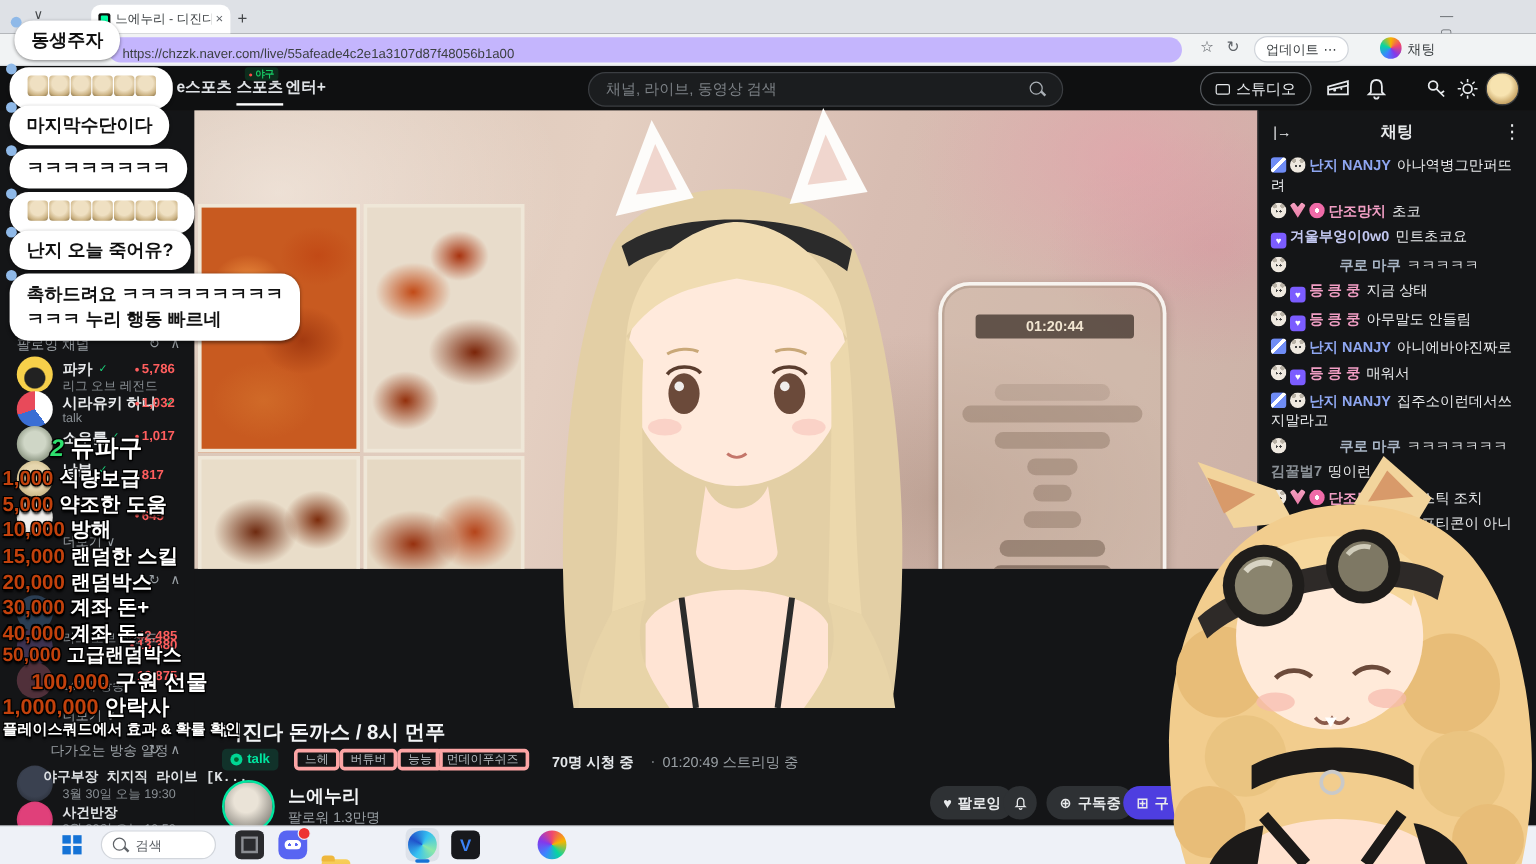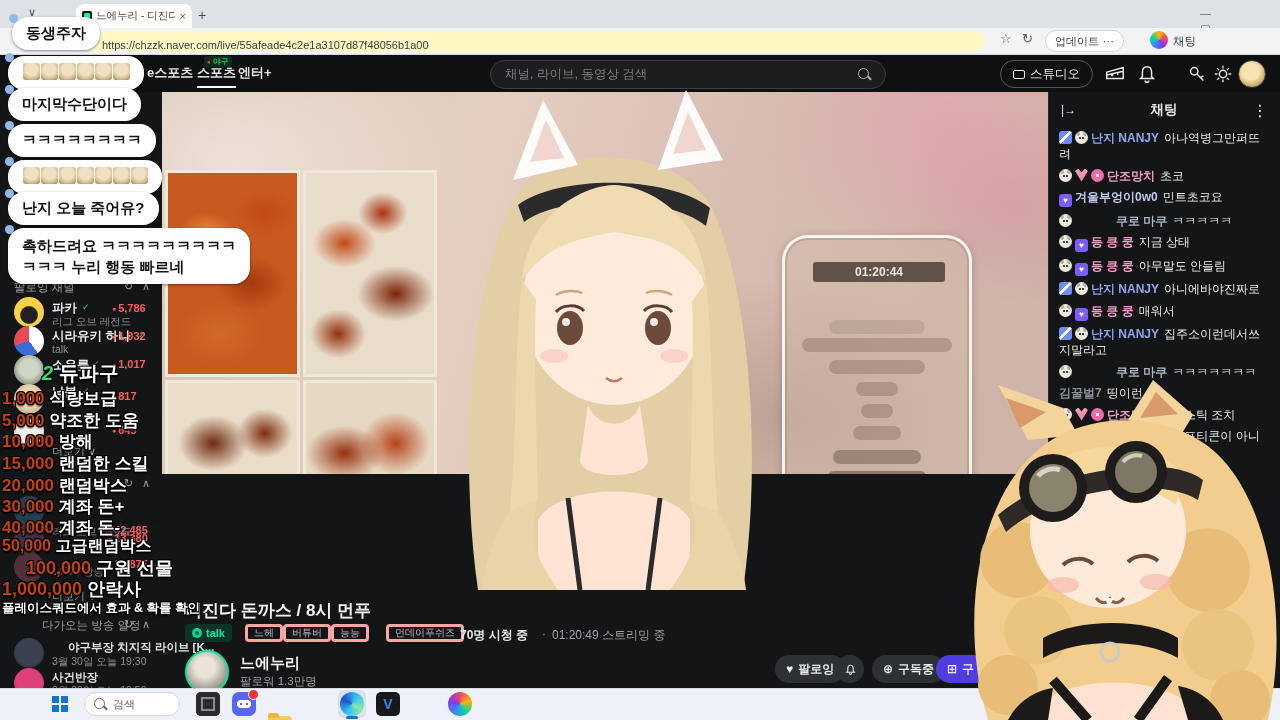--- a/index.html
+++ b/index.html
@@ -13,21 +13,21 @@
   .tab { left:76px; top:4px; width:116px; height:24px; background:#fff; border-radius:8px 8px 0 0;
     display:flex; align-items:center; padding:0 6px; gap:4px; font-size:10.5px; color:#3c4043; }
   .tab-title { white-space:nowrap; overflow:hidden; flex:1; }
   .favicon { width:10px; height:10px; border-radius:2px; background:#0a0c0b; position:relative; flex:none;}
   .favicon::after{content:"";position:absolute;inset:2px;background:#00ffa3;border-radius:1px;}
   .tsmall { color:#5f6368; font-size:11px; }
   .newtab { left:198px; top:7px; color:#44474a; font-size:14px; }
   .tabchev { left:28px; top:6px; color:#44474a; font-size:11px; }
   .wctrl { top:6px; color:#5f6368; font-size:11px; letter-spacing:18px; left:1200px; }
   .urlbar { left:0; top:28px; width:1280px; height:27px; background:#f1f3f4; border-bottom:1px solid #d8dadd; }
-  .urlpill { left:90px; top:31px; width:895px; height:21px; background:#fef9c3; border-radius:11px;
+  .urlpill { left:90px; top:31px; width:895px; height:21px; background:#c4b5fd; border-radius:11px;
     font-size:11px; color:#3c4043; line-height:21px; padding:4px 12px; white-space:nowrap; overflow:hidden; }
   .ubtn { top:31px; color:#5f6368; font-size:13px; }
   .person-ico { top:33px; width:16px; height:16px; border-radius:50%;
     background:radial-gradient(circle at 50% 32%, #fff 3px, #9aa0a6 3.5px); background-color:#9aa0a6; }
   .updbtn { left:1045px; top:30px; height:22px; border:1px solid #d0d4da; background:#fff; border-radius:11px;
     font-size:11px; color:#3c4043; padding:0 9px; display:flex; align-items:center; gap:4px; }
   .copilot { left:1150px; top:31px; width:18px; height:18px; border-radius:50%;
     background:conic-gradient(#f8b500,#ef476f,#8338ec,#3a86ff,#06d6a0,#f8b500); }
   .copilot-lbl { left:1173px; top:34px; font-size:11.5px; color:#3c4043; }
 
@@ -310,21 +310,21 @@
   <span class="abs chcount" style="left:108px;top:558px;">10,875</span>
   <span class="abs chcat" style="left:52px;top:565px;">147개 방송</span>
   <span class="abs more-lbl" style="left:52px;top:589px;">
     <span>더보기</span>
     <span>∨</span></span>
 
   <span class="abs sb-head" style="left:14px;top:618px;margin-left:28px;">다가오는 방송 일정</span>
   <span class="abs sb-ico" style="left:124px;top:618px;">↻</span>
   <span class="abs sb-ico" style="left:142px;top:618px;">∧</span>
   <div class="abs chrow-avatar" style="left:14px;top:638px;background:radial-gradient(circle at 50% 45%, #3a4150 55%, #20242c 100%);"></div>
-  <span class="abs schtitle" style="left:68px;top:640px;">야구부장 치지직 라이브 [K...</span>
+  <span class="abs schtitle" style="left:36px;top:640px;font-family:Liberation Mono, monospace;">야구부장 치지직 라이브 [K...</span>
   <span class="abs schtime" style="left:52px;top:655px;">3월 30일 오늘 19:30</span>
   <div class="abs chrow-avatar" style="left:14px;top:668px;background:radial-gradient(circle at 50% 45%, #e0407a 55%, #9c2050 100%);"></div>
   <span class="abs schtitle" style="left:52px;top:670px;">사건반장</span>
   <span class="abs schtime" style="left:52px;top:684px;">3월 30일 오늘 19:50</span>
 
   <div class="abs player">
     <div class="abs chix">
       <div class="cx1"></div>
         <div class="cx2"></div>
         <div class="cx3"></div>
@@ -408,21 +408,21 @@
   <div class="abs don" style="left:2px;top:600px;font-size:12.5px;"><span class="lbl">플레이스쿼드에서 효과 &amp; 확률 확인</span></div>
 
   <div class="abs sinfo-title">디진다 돈까스 / 8시 먼푸</div>
   <div class="abs talkpill">
     <span class="talkdot"></span>
     <span>talk</span>
   </div>
   <div class="abs tagpill" style="left:245px;">느헤</div>
   <div class="abs tagpill" style="left:283px;">버튜버</div>
   <div class="abs tagpill" style="left:331px;">능능</div>
-  <div class="abs tagpill" style="left:386px;">먼데이푸쉬즈</div>
+  <div class="abs tagpill" style="left:363px;">먼데이푸쉬즈</div>
   <span class="abs viewtxt" style="left:460px;">70명 시청 중</span>
   <span class="abs uptxt" style="left:542px;">·</span>
   <span class="abs uptxt" style="left:552px;">01:20:49 스트리밍 중</span>
   <div class="abs chan-av"></div>
   <span class="abs chan-name">느에누리</span>
   <span class="abs chan-fol">팔로워 1.3만명</span>
   <div class="abs btn-dark" style="left:775px;">
     <span>♥</span>
     <span>팔로잉</span>
   </div>

